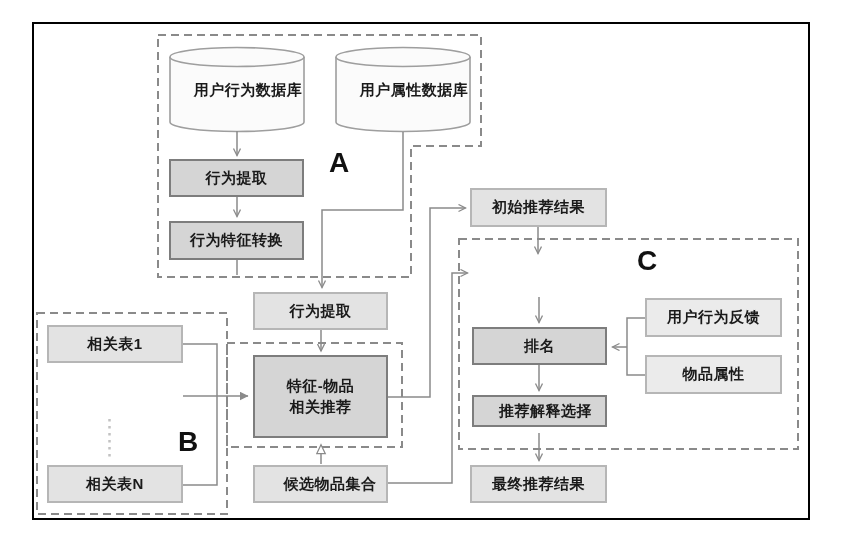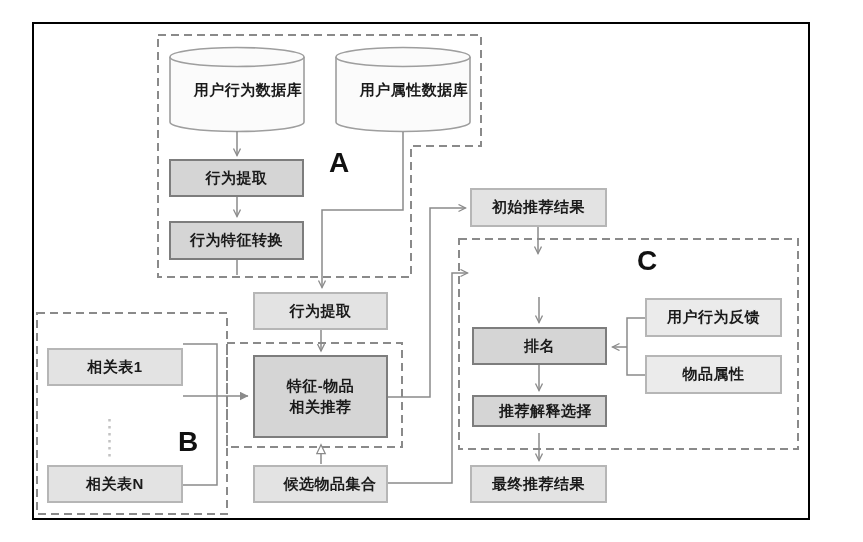--- a/index.html
+++ b/index.html
@@ -101,16 +101,16 @@
     <span>特征-物品</span>
     <span>相关推荐</span>
   </div>
 
   <div class="node data" style="left:253px;top:292px;width:135px;height:38px;">行为提取</div>
   <div class="node data" style="left:470px;top:188px;width:137px;height:39px;">初始推荐结果</div>
   <div class="node data" style="left:470px;top:465px;width:137px;height:38px;">最终推荐结果</div>
   <div class="node data" style="left:253px;top:465px;width:135px;height:38px;padding-left:19px;">候选物品集合</div>
   <div class="node data-lt" style="left:645px;top:298px;width:137px;height:39px;">用户行为反馈</div>
   <div class="node data-lt" style="left:645px;top:355px;width:137px;height:39px;">物品属性</div>
-  <div class="node data" style="left:47px;top:325px;width:136px;height:38px;margin-top:23px;">相关表1</div>
+  <div class="node data" style="left:47px;top:325px;width:136px;height:38px;">相关表1</div>
   <div class="node data" style="left:47px;top:465px;width:136px;height:38px;">相关表N</div>
 
 </div>
 
 </body></html>

